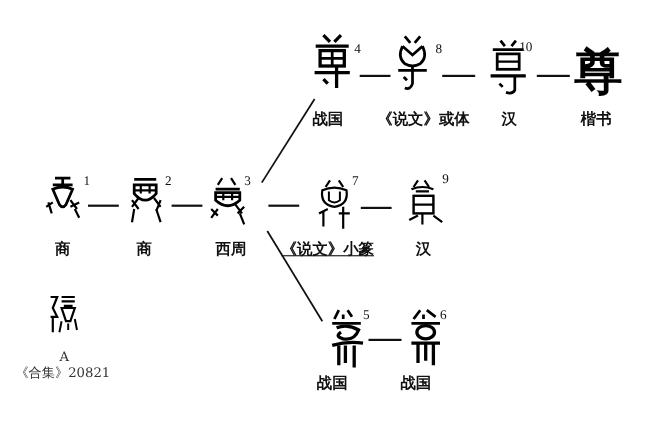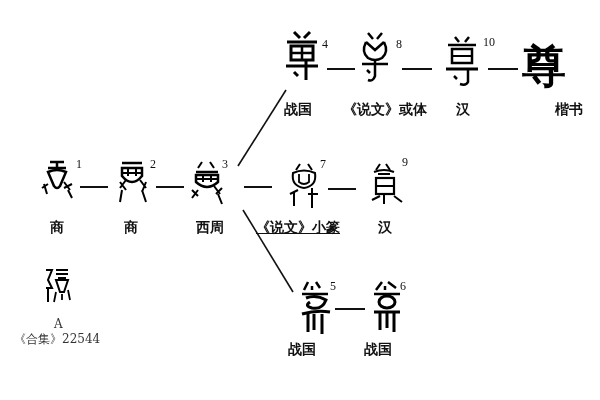--- a/index.html
+++ b/index.html
@@ -49,29 +49,29 @@
 <div class="glyph" style="left:444px; top:34px;">
   <svg width="36" height="54" viewBox="0 0 36 54">
     <path d="M11 3 L15 8 M25 3 L21 8" stroke="#000" stroke-width="2.5" fill="none"></path>
     <path d="M4 11 H32" stroke="#000" stroke-width="2.5"></path>
     <rect x="8" y="15" width="20" height="14" fill="none" stroke="#000" stroke-width="2.5"></rect>
     <path d="M8 22 H28" stroke="#000" stroke-width="2"></path>
     <path d="M2 35 H34" stroke="#000" stroke-width="3"></path>
     <path d="M24 35 V48 Q22 52 16 50 M10 42 L13 45" stroke="#000" stroke-width="2.5" fill="none"></path>
   </svg>
 </div>
-<span class="sup" style="left:483px; top:36px;">10</span>
+<span class="sup" style="left:472px; top:36px;">10</span>
 <div class="connector" style="left:488px; top:68px; width:30px;"></div>
 
 <div class="modern" style="left:522px; top:44px;">尊</div>
 
 <span class="label" style="left:284px; top:102px;">战国</span>
 <span class="label" style="left:318px; top:102px;margin-left:25px;">《说文》或体</span>
 <span class="label" style="left:456px; top:102px;">汉</span>
-<span class="label" style="left:555px; top:102px;">楷书</span>
+<span class="label" style="left:528px; top:102px;">楷书</span>
 
 <div class="glyph" style="left:38px; top:160px;">
   <svg width="38" height="48" viewBox="0 0 38 48">
     <path d="M12 2 H26 M19 2 V8 M10 8 H28" stroke="#000" stroke-width="2.5" fill="none"></path>
     <path d="M10 12 Q19 8 28 12 L22 26 Q19 30 16 26 Z" stroke="#000" stroke-width="2.5" fill="none"></path>
     <path d="M4 28 L10 24 M6 24 L9 34" stroke="#000" stroke-width="2" fill="none"></path>
     <path d="M26 22 L32 30 M34 24 L26 28 M30 30 L34 38" stroke="#000" stroke-width="2" fill="none"></path>
   </svg>
 </div>
 <span class="sup" style="left:76px; top:158px;">1</span>
@@ -160,13 +160,13 @@
 
 <div class="glyph" style="left:42px; top:266px;">
   <svg width="30" height="42" viewBox="0 0 30 42">
     <path d="M4 4 H10 L6 14 L10 22 H4 M6 22 V36" stroke="#000" stroke-width="2" fill="none"></path>
     <path d="M14 4 H26 M14 8 H26 M16 12 H24" stroke="#000" stroke-width="2" fill="none"></path>
     <path d="M14 14 H26 L22 26 L18 26 Z" stroke="#000" stroke-width="2" fill="none"></path>
     <path d="M14 26 L12 36 M26 24 L28 34 M20 28 V34" stroke="#000" stroke-width="1.8" fill="none"></path>
   </svg>
 </div>
 <span class="label light" style="left:54px; top:318px;">A</span>
-<span class="label light" style="left:14px; top:333px;">《合集》22544</span>
+<span class="label light" style="left:14px; top:333px;">《合集》20821</span>
 
 </body></html>

